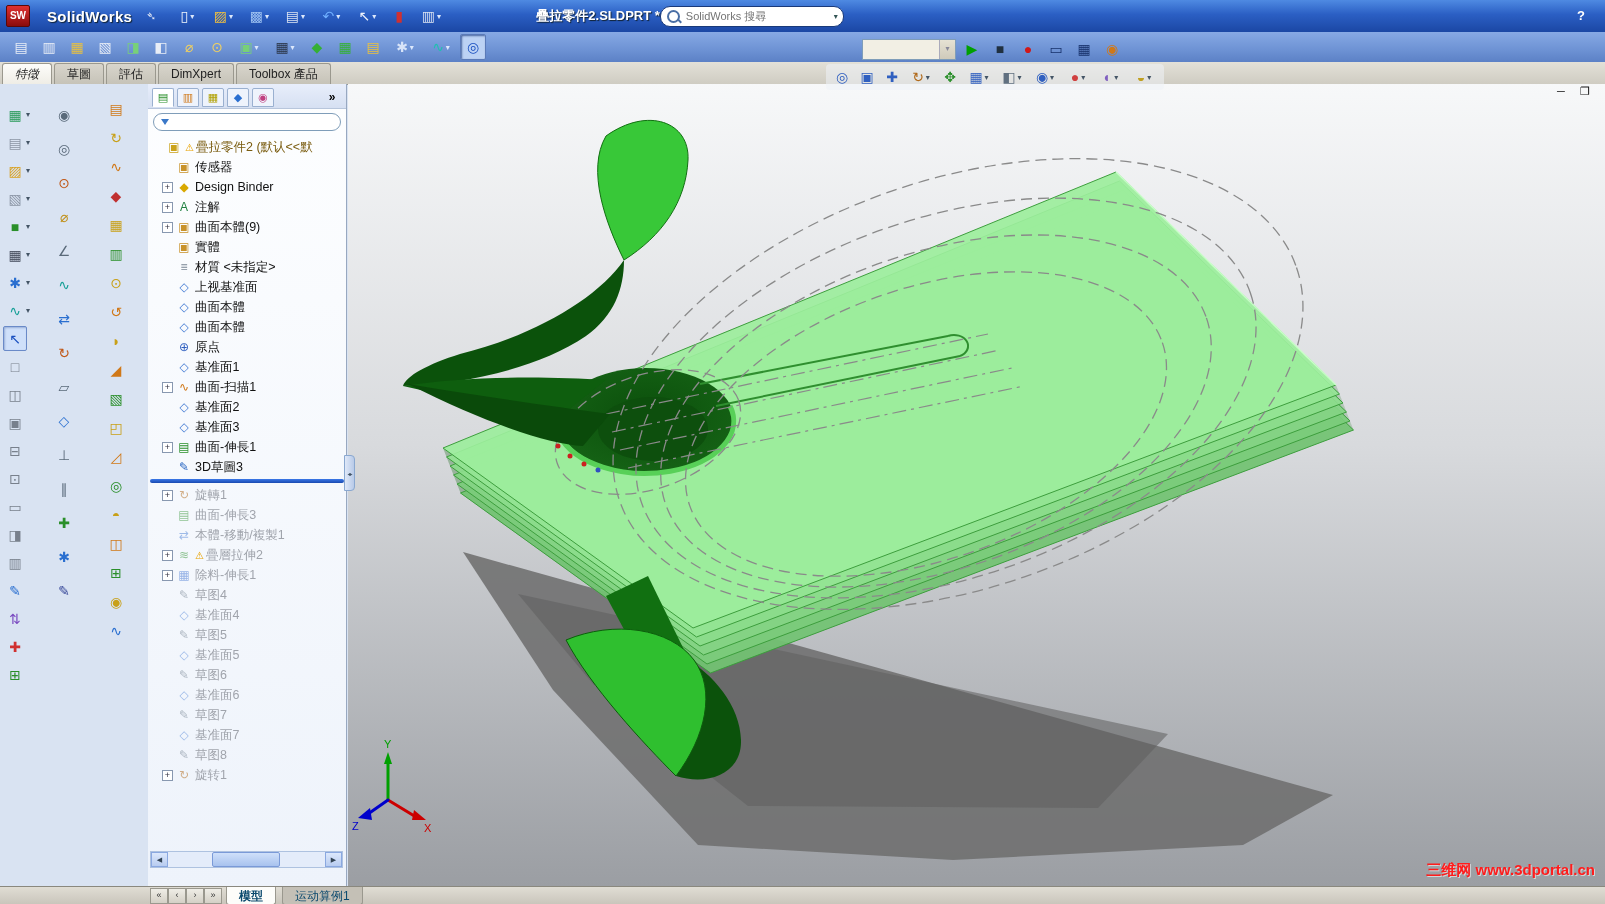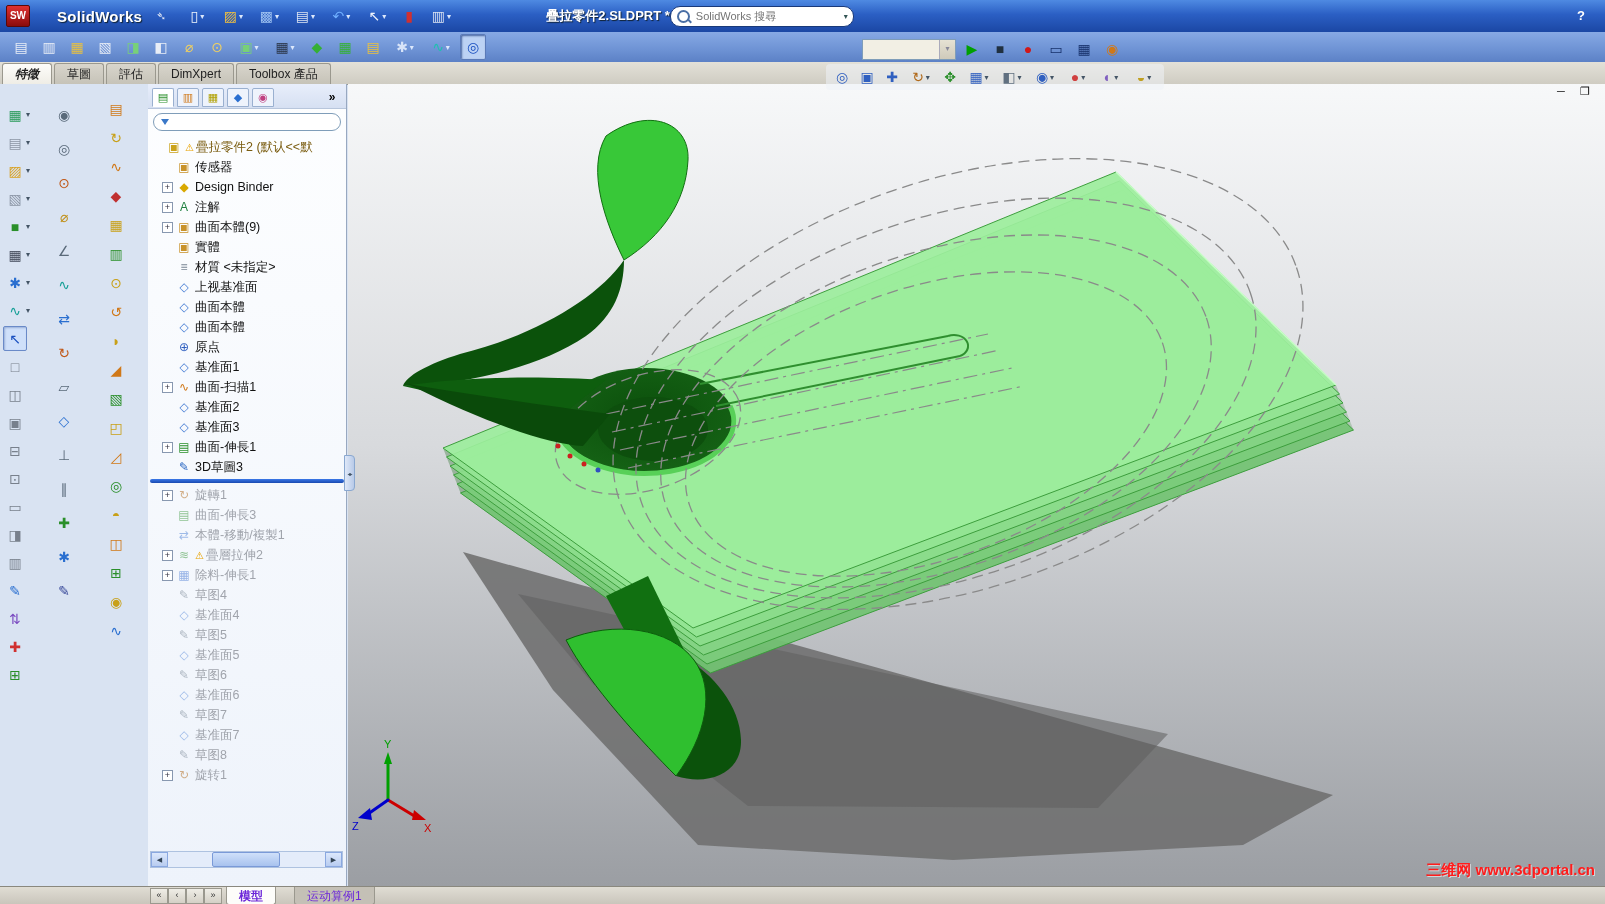--- a/index.html
+++ b/index.html
@@ -6,21 +6,21 @@
   #app{position:relative;width:1605px;height:904px;overflow:hidden;
        font-family:"Liberation Sans","DejaVu Sans",sans-serif;font-size:13px;
        background:#d9e3f2;user-select:none;}
   
   .titlebar{position:absolute;left:0;top:0;width:100%;height:32px;
     background:linear-gradient(180deg,#4f8ae2 0%,#2b5fc4 45%,#1b47a4 100%);
     display:flex;align-items:center;color:#fff;}
   .logo{display:flex;align-items:center;gap:17px;padding:0 10px 0 6px;}
   .logo-box{display:inline-block;width:22px;height:20px;background:linear-gradient(180deg,#e03030,#8a0c0c);
     color:#fff;font-weight:bold;font-size:10px;text-align:center;line-height:20px;border:1px solid #5a0808;border-radius:2px;}
-  .app-name{font-weight:bold;font-size:15px;letter-spacing:.3px;text-shadow:1px 1px 1px #123;margin-left:10px;}
+  .app-name{font-weight:bold;font-size:15px;letter-spacing:.3px;text-shadow:1px 1px 1px #123;}
   .menubar{display:flex;align-items:center;margin-left:4px;}
   .menu-item{padding:4px 7px;font-size:12.5px;cursor:default;border-radius:2px;}
   .pin-icon{margin:0 4px;font-size:12px;opacity:.85;}
   .tb-icons{display:flex;align-items:center;gap:2px;margin-left:10px;}
   .tb-btn{position:relative;width:24px;height:24px;display:flex;align-items:center;justify-content:center;
     border:1px solid transparent;border-radius:2px;}
   .tb-btn .g{font-size:14px;line-height:1;}
   .tb-btn.has-arrow{width:32px;}
   .tb-btn.has-arrow::after{content:"▾";font-size:8px;color:#dce8fc;margin-left:2px;}
   .tb-btn.pressed{background:#bcd2f4;border:1px solid #5a7ab8;box-shadow:inset 1px 1px 2px #4a66a0;}
@@ -42,21 +42,21 @@
   .tb2-right{position:absolute;left:862px;top:4px;display:flex;align-items:center;gap:3px;}
   .combo{width:92px;height:19px;background:#f2efe4;border:1px solid #7f9db9;display:flex;align-items:center;}
   .combo .cv{flex:1;}
   .combo .ca{width:15px;height:100%;background:linear-gradient(180deg,#e6e2d4,#cfcaba);border-left:1px solid #aab;
     font-size:8px;color:#889;text-align:center;line-height:18px;}
   
   .tabstrip{position:absolute;left:0;top:62px;width:100%;height:22px;
     background:linear-gradient(180deg,#e3e1d8,#cfccc2);border-bottom:1px solid #9a988e;display:flex;align-items:flex-end;}
   .ctab{padding:3px 12px 2px;margin-left:2px;font-size:12px;color:#222;border:1px solid #9a988e;border-bottom:none;
     border-radius:3px 3px 0 0;background:linear-gradient(180deg,#d8d5cc,#c6c3b8);height:15px;line-height:15px;}
-  .ctab.active{background:linear-gradient(180deg,#fdfdfa,#efede6);font-weight:bold;font-style:italic;}
+  .ctab.active{background:linear-gradient(180deg,#fdfdfa,#efede6);font-weight:normal;font-style:italic;}
   
   .leftzone{position:absolute;left:0;top:84px;width:148px;height:802px;background:#d9e3f2;border-right:1px solid #b8c6dc;}
   .vtb{position:absolute;display:flex;flex-direction:column;gap:3px;align-items:flex-start;}
   .vtb1{left:3px;top:18px;}
   .vtb2{left:52px;top:18px;gap:9px;}
   .vtb3{left:104px;top:12px;gap:4px;}
   .vtb-btn{display:flex;align-items:center;height:23px;padding:0 1px;border:1px solid transparent;border-radius:2px;}
   .vtb-btn .g{width:20px;text-align:center;font-size:14px;line-height:1;}
   .vtb-btn.has-arrow::after{content:"▾";font-size:8px;color:#456;margin-left:1px;}
   .vtb-btn.pressed{background:#cfe0fa;border:1px solid #6a8ac8;box-shadow:inset 1px 1px 2px #9ab0d8;}
@@ -113,22 +113,22 @@
   .view-toolbar .tb-btn{width:22px;height:22px;}
   .view-toolbar .tb-btn.has-arrow{width:30px;}
   .view-toolbar .tb-btn.has-arrow::after{color:#456;}
   
   .statusbar{position:absolute;left:0;top:886px;width:100%;height:18px;background:linear-gradient(180deg,#e0ddd4,#c8c4ba);
     border-top:1px solid #8a887e;display:flex;align-items:center;}
   .sb-nav{display:flex;margin-left:150px;}
   .sb-nav-btn{width:16px;height:14px;border:1px solid #9a988e;background:linear-gradient(180deg,#efede6,#d4d0c6);
     font-size:9px;line-height:13px;text-align:center;color:#333;}
   .sb-tabs{display:flex;margin-left:4px;height:100%;}
-  .sb-tab{padding:1px 12px;font-size:12px;border:1px solid #9a988e;border-top:none;background:#c4c0b6;color:#6d28d9;
-    border-radius:0 0 3px 3px;margin-right:18px;}
+  .sb-tab{padding:1px 12px;font-size:12px;border:1px solid #9a988e;border-top:none;background:#c4c0b6;color:#0c4a6e;
+    border-radius:0 0 3px 3px;margin-right:6px;}
   .sb-tab.active{background:#fdfdfa;font-weight:bold;}
 </style>
 </head>
 <body>
 
 <div id="app">
 
   <div class="titlebar">
     <div class="logo">
       <span class="logo-box">SW</span>

